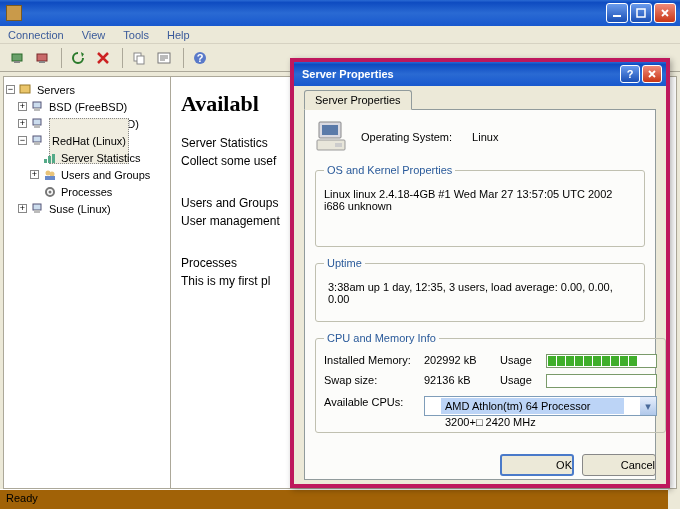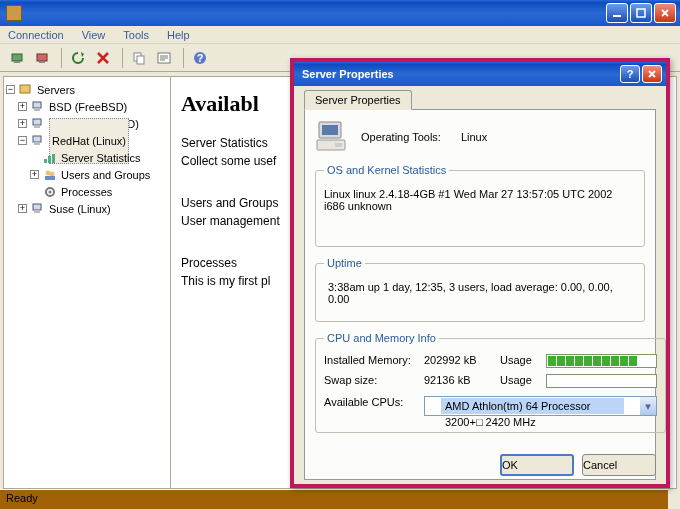--- a/index.html
+++ b/index.html
@@ -62,21 +62,21 @@
   .flabel { width: 100px; }
   .fval { width: 76px; }
   .usagelabel { width: 46px; }
   .progress { flex: 1; height: 14px; border: 1px solid #7a9a6a; background: #fff; display: flex; padding: 1px; gap: 1px; }
   .progress .seg { width: 8px; background: #3fae2a; }
   .progress .seg.off { background: transparent; }
   .combo { flex: 1; height: 20px; border: 1px solid #7f9db9; background: #fff; display: flex; align-items: center; }
   .combo .ctext { flex: 1; padding: 0 4px; background: #bcd4f6; margin: 16px; height: 16px; line-height: 16px; }
   .combo .carrow { width: 16px; height: 18px; background: linear-gradient(to bottom, #e6eefc, #b0c8ea); display: flex; align-items: center; justify-content: center; color: #4a6a9a; }
   .dlgbuttons { position: absolute; right: 10px; bottom: 8px; display: flex; gap: 8px; }
-  .btn { width: 74px; height: 22px; background: #ece9d8; border: 1px solid #888; border-radius: 3px; display: flex; align-items: center; justify-content: flex-start; }
+  .btn { width: 74px; height: 22px; background: #ece9d8; border: 1px solid #888; border-radius: 3px; display: flex; align-items: center; justify-content: flex-end; }
   .btn.default { border: 2px solid #4a7ac9; }
 </style>
 </head>
 <body>
 
 <div class="titlebar">
   <span class="ticon"></span>
   <span class="spacer"></span>
   <div class="winbtn min">
       <svg width="10" height="10">
@@ -266,26 +266,26 @@
     <div class="tabpanel">
       <div class="osrow">
         <span class="compicon">
           <svg width="32" height="34">
               <rect x="4" y="2" width="22" height="16" rx="1" fill="#dadae2" stroke="#888"></rect>
               <rect x="7" y="5" width="16" height="10" fill="#5a7aa9"></rect>
               <rect x="2" y="20" width="28" height="10" rx="1" fill="#e8e6da" stroke="#999"></rect>
               <rect x="20" y="23" width="7" height="4" fill="#ccc"></rect>
             </svg>
         </span>
-        <span style="margin-right:20px;">Operating Tools:</span>
+        <span style="margin-right:20px;">Operating System:</span>
         <span>Linux</span>
       </div>
 
       <fieldset>
-        <legend>OS and Kernel Statistics</legend>
+        <legend>OS and Kernel Properties</legend>
         <div style="padding:2px 0 24px 0;">Linux linux 2.4.18-4GB #1 Wed Mar 27 13:57:05 UTC 2002 i686 unknown</div>
       </fieldset>
 
       <fieldset>
         <legend>Uptime</legend>
         <div style="padding:2px 0 6px 4px;">3:38am  up 1 day, 12:35,  3 users,  load average: 0.00, 0.00, 0.00</div>
       </fieldset>
 
       <fieldset>
         <legend>CPU and Memory Info</legend>

